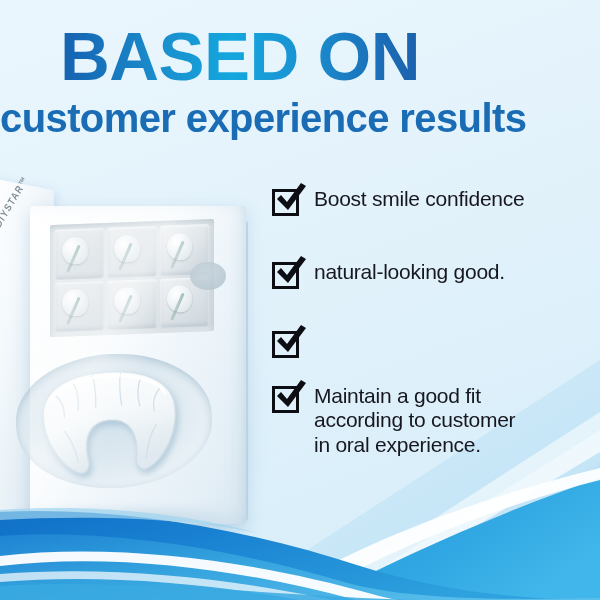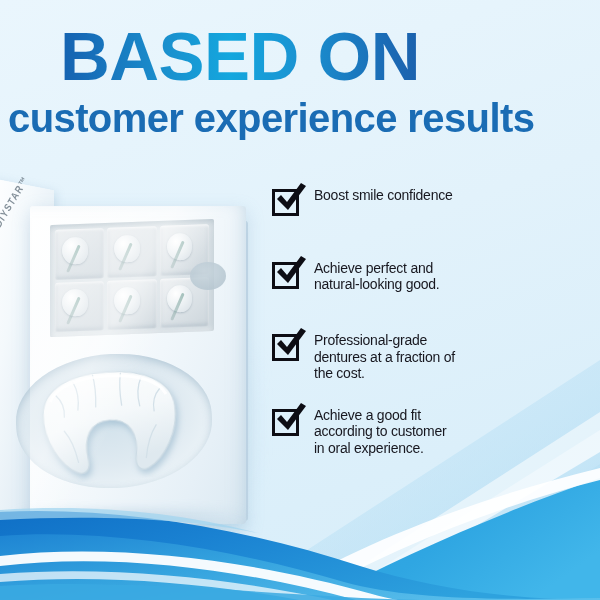--- a/index.html
+++ b/index.html
@@ -36,21 +36,20 @@
     font-family:"Liberation Sans", sans-serif;
   }
   .subheadline {
     margin-top:4px;
     font-size:40px;
     font-weight:700;
     color:#1a6cb4;
     letter-spacing:-0.6px;
     line-height:1.12;
     white-space:nowrap;
-    padding-left:8px;
   }
 
   
   #product {
     position:absolute;
     left:-6px; top:178px;
     width:268px; height:372px;
     z-index:20;
   }
   
@@ -197,21 +196,21 @@
     width:27px; height:27px;
     border:3px solid #0d0d14;
   }
   .checkbox svg {
     position:absolute;
     left:1px; top:-5px;
     width:36px; height:36px;
     overflow:visible;
   }
   .check-text {
-    font-size:14px;
+    font-size:21px;
     font-weight:400;
     line-height:1.16;
     color:#17171f;
     letter-spacing:-0.25px;
     font-family:"Liberation Sans", sans-serif;
     padding-top:1px;
   }
   .check-text span { display:block; white-space:nowrap; }
 
   
@@ -307,48 +306,42 @@
     </div>
 
     <div class="check-row r2">
       <div class="checkbox">
         <div class="box-outline"></div>
         <svg viewBox="0 0 36 36" aria-hidden="true">
           <path d="M4 18 L8 14 L14 21 L28 2 L33 5 L15 29 Z" fill="#0d0d14"></path>
         </svg>
       </div>
       <div class="check-text">
-        <span>Achieve perfect and</span>
         <span>natural-looking good.</span>
       </div>
     </div>
 
     <div class="check-row r3">
       <div class="checkbox">
         <div class="box-outline"></div>
         <svg viewBox="0 0 36 36" aria-hidden="true">
           <path d="M4 18 L8 14 L14 21 L28 2 L33 5 L15 29 Z" fill="#0d0d14"></path>
         </svg>
       </div>
-      <div class="check-text">
-        <span>Professional-grade</span>
-        <span>dentures at a fraction of</span>
-        <span>the cost.</span>
-      </div>
     </div>
 
     <div class="check-row">
       <div class="checkbox">
         <div class="box-outline"></div>
         <svg viewBox="0 0 36 36" aria-hidden="true">
           <path d="M4 18 L8 14 L14 21 L28 2 L33 5 L15 29 Z" fill="#0d0d14"></path>
         </svg>
       </div>
       <div class="check-text">
-        <span>Achieve a good fit</span>
+        <span>Maintain a good fit</span>
         <span>according to customer</span>
         <span>in oral experience.</span>
       </div>
     </div>
 
   </div>
 
   <div id="waves">
     <svg viewBox="0 0 600 240" preserveAspectRatio="none">
       <defs>

